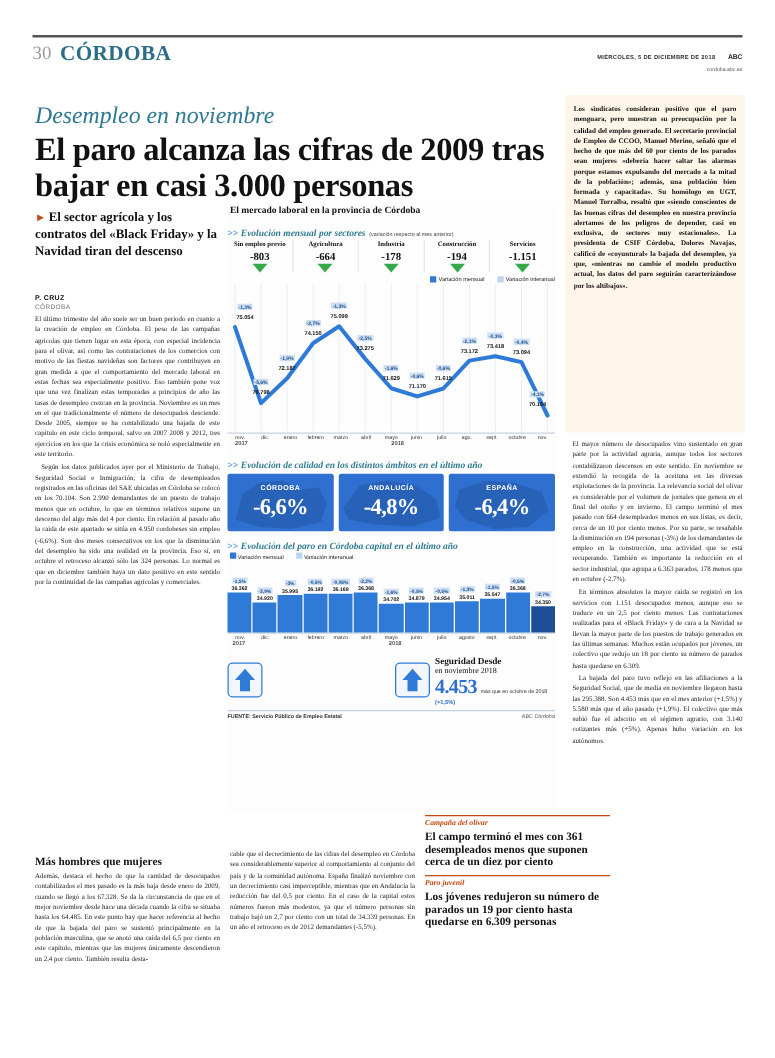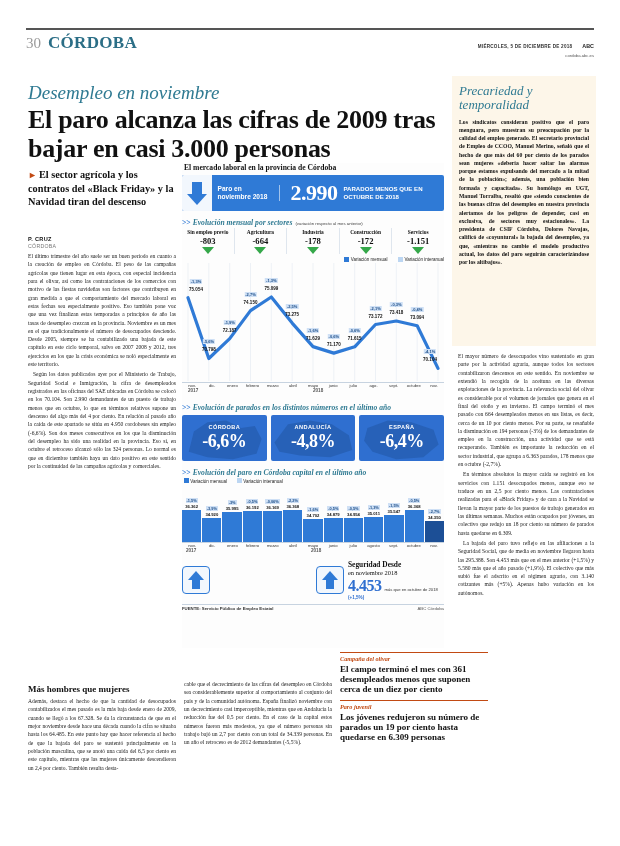--- a/index.html
+++ b/index.html
@@ -367,48 +367,36 @@
     <p class="first">cable que el decrecimiento de las cifras del desempleo en Córdoba sea considerablemente superior al comportamiento al conjunto del país y de la comunidad autónoma. España finalizó noviembre con un decrecimiento casi imperceptible, mientras que en Andalucía la reducción fue del 0,5 por ciento. En el caso de la capital estos números fueron más modestos, ya que el número personas sin trabajo bajó un 2,7 por ciento con un total de 34.339 personas. En un año el retroceso es de 2012 demandantes (-5,5%).</p>
   </div>
 
   <div class="bodycol col-d">
     <p class="first">El mayor número de desocupados vino sustentado en gran parte por la actividad agraria, aunque todos los sectores contabilizaron descensos en este sentido. En noviembre se extendió la recogida de la aceituna en las diversas explotaciones de la provincia. La relevancia social del olivar es considerable por el volumen de jornales que genera en el final del otoño y en invierno. El campo terminó el mes pasado con 664 desempleados menos en sus listas, es decir, cerca de un 10 por ciento menos. Por su parte, se resañable la disminución en 194 personas (-3%) de los demandantes de empleo en la construcción, una actividad que se está recuperando. También es importante la reducción en el sector industrial, que agrupa a 6.363 parados, 178 menos que en octubre (-2,7%).</p>
     <p>En términos absolutos la mayor caída se registró en los servicios con 1.151 desocupados menos, aunque eso se traduce en un 2,5 por ciento menos. Las contrataciones realizadas para el «Black Friday» y de cara a la Navidad se llevan la mayor parte de los puestos de trabajo generados en las últimas semanas. Muchos están ocupados por jóvenes, un colectivo que redujo un 18 por ciento su número de parados hasta quedarse en 6.309.</p>
     <p>La bajada del paro tuvo reflejo en las afiliaciones a la Seguridad Social, que de media en noviembre llegaron hasta las 295.388. Son 4.453 más que en el mes anterior (+1,5%) y 5.580 más que el año pasado (+1,9%). El colectivo que más subió fue el adscrito en el régimen agrario, con 3.140 cotizantes más (+5%). Apenas hubo variación en los autónomos.</p>
   </div>
 
   <div class="rail">
-    <div class="rail-title">Precariedad y temporalidad</div>
     <div class="rail-body">Los sindicatos consideran positivo que el paro menguara, pero muestran su preocupación por la calidad del empleo generado. El secretario provincial de Empleo de CCOO, Manuel Merino, señaló que el hecho de que más del 60 por ciento de los parados sean mujeres «debería hacer saltar las alarmas porque estamos expulsando del mercado a la mitad de la población»; además, una población bien formada y capacitada». Su homólogo en UGT, Manuel Torralba, resaltó que «siendo conscientes de las buenas cifras del desempleo en nuestra provincia alertamos de los peligros de depender, casi en exclusiva, de sectores muy estacionales». La presidenta de CSIF Córdoba, Dolores Navajas, calificó de «coyuntural» la bajada del desempleo, ya que, «mientras no cambie el modelo productivo actual, los datos del paro seguirán caracterizándose por los altibajos».</div>
   </div>
 
   <div class="ministory ms-olivar">
     <div class="ms-title">Campaña del olivar</div>
     <div class="ms-head">El campo terminó el mes con 361 desempleados menos que suponen cerca de un diez por ciento</div>
   </div>
   <div class="ministory ms-juvenil">
     <div class="ms-title">Paro juvenil</div>
     <div class="ms-head">Los jóvenes redujeron su número de parados un 19 por ciento hasta quedarse en 6.309 personas</div>
   </div>
 
   <div class="info">
 
     <div class="info-title">El mercado laboral en la provincia de Córdoba</div>
 
-    <div class="headline-band">
-      <div class="band-icon">
-        <div class="arrow-down">
-          <div class="shaft"></div>
-            <div class="head"></div>
-        </div>
-      </div>
-      <div class="band-label">Paro en noviembre 2018</div>
-      <div class="band-big">2.990</div>
-      <div class="band-sub">PARADOS MENOS QUE EN OCTUBRE DE 2018</div>
-    </div>
 
     <div class="sec-cap">
       <span class="gt">&gt;&gt;</span><span>Evolución mensual por sectores</span><span class="note">(variación respecto al mes anterior)</span>
     </div>
     <div class="sectors">
       <div class="sector">
         <div class="nm">Sin empleo previo</div>
         <div class="vl">-803</div>
         <div class="tri"></div>
       </div>
@@ -417,21 +405,21 @@
         <div class="vl">-664</div>
         <div class="tri"></div>
       </div>
       <div class="sector">
         <div class="nm">Industria</div>
         <div class="vl">-178</div>
         <div class="tri"></div>
       </div>
       <div class="sector">
         <div class="nm">Construcción</div>
-        <div class="vl">-172</div>
+        <div class="vl">-194</div>
         <div class="tri"></div>
       </div>
       <div class="sector">
         <div class="nm">Servicios</div>
         <div class="vl">-1.151</div>
         <div class="tri"></div>
       </div>
     </div>
 
     <div class="legend">
@@ -505,21 +493,21 @@
         <span>sept.</span>
         <span>octubre</span>
         <span>nov.</span>
       </div>
     <div class="axis-years" id="lc-years">
         <span class="yr" style="left:6px">2017</span>
         <span class="yr" style="left:131px">2018</span>
       </div>
 
     <div class="sec-cap">
-      <span class="gt">&gt;&gt;</span><span>Evolución de parados en los distintos números en el último año</span>
+      <span class="gt">&gt;&gt;</span><span>Evolución de calidad en los distintos ámbitos en el último año</span>
     </div>
     <div class="ambits">
       <div class="ambit">
         <svg class="silhouette" viewBox="0 0 100 50" preserveAspectRatio="none">
             <path d="M8 40 L14 18 L30 8 L52 6 L70 14 L86 12 L94 26 L88 42 L60 48 L30 46 Z" fill="#1d4f96"></path>
           </svg>
         <div class="anm">CÓRDOBA</div>
         <div class="aval">-6,6%</div>
       </div>
       <div class="ambit">

